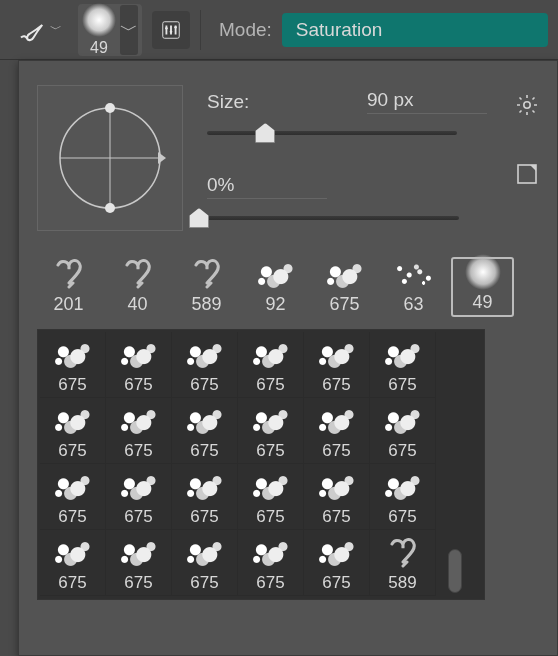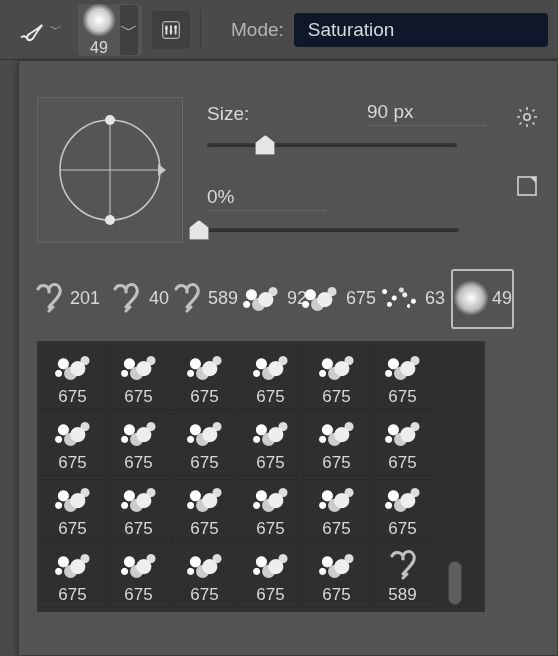--- a/index.html
+++ b/index.html
@@ -64,39 +64,39 @@
     color:var(--txt-dim);
   }
   .panel-btn {
     width:38px; height:38px;
     background:#3f3f3f;
     display:flex; align-items:center; justify-content:center;
     border-radius:4px;
   }
   .panel-btn svg { width:22px; height:22px;}
   .sep { width:1px; height:40px; background:#3c3c3c; }
-  .mode-label { color:var(--txt-dim); font-size:19px; margin-left:20px; }
+  .mode-label { color:var(--txt-dim); font-size:19px; margin-left:8px; }
   .mode-field {
     flex:1;
-    background:#0f172a;
+    background:#0f766e;
     padding:6px 14px;
     border-radius:4px;
     color:var(--txt);
     font-size:19px;
   }
   
   .popup {
     position:absolute;
     left:18px; top:60px;
     width:540px; height:596px;
     background: var(--panel);
     border:1px solid #3a3a3a;
     box-shadow: 0 3px 8px rgba(0,0,0,.4);
   }
-  .popup-inner { padding:36px 18px 12px 18px; }
+  .popup-inner { padding:24px 18px 12px 18px; }
   .ctrl-row { display:flex; align-items:flex-start; gap:24px; }
   .angle-box {
     width:146px; height:146px;
     border:1px solid var(--border);
     background:#555;
     display:flex; align-items:center; justify-content:center;
     position:relative;
   }
   .angle-box svg { width:140px; height:140px;}
   .sliders {
@@ -133,21 +133,21 @@
     display:flex; flex-direction:column; gap:40px; align-items:center; margin-top:8px;
   }
   .gear, .newdoc { color:var(--txt-dim); font-size:20px;}
   .gear svg, .newdoc svg { width:24px; height:24px;}
   
   .recent-row {
     display:flex; gap:6px; margin-top:26px;
   }
   .brush-cell {
     width:63px; height:60px;
-    display:flex; align-items:center; justify-content:flex-end;
+    display:flex; flex-direction:column; align-items:center; justify-content:flex-end;
     gap:2px;
     padding-bottom:2px;
     position:relative;
   }
   .brush-cell.sel {
     border:2px solid var(--sel);
     border-radius:3px;
   }
   .brush-cell .lb {
     font-size:18px; color:var(--txt);

